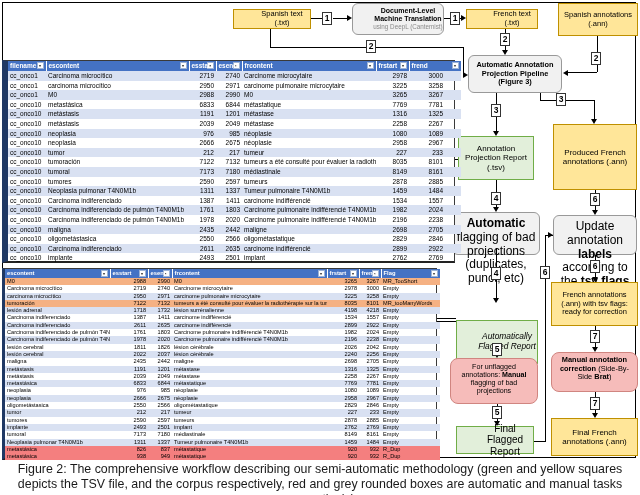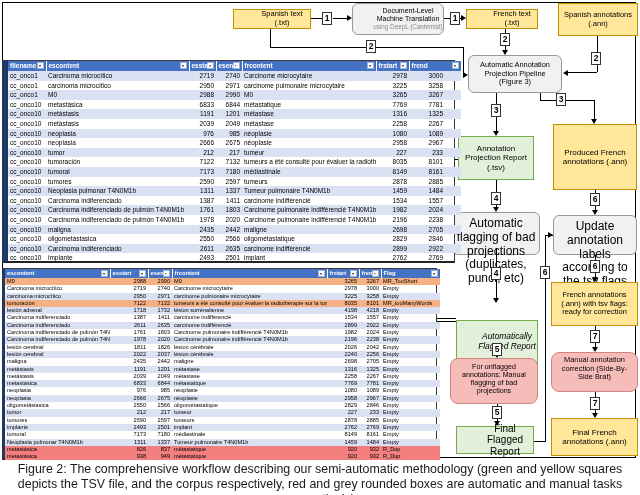--- a/index.html
+++ b/index.html
@@ -7,21 +7,21 @@
   #stage{position:absolute;left:0;top:0;width:640px;height:495px;}
   #fig-border{position:absolute;left:2px;top:2px;width:634px;height:456px;border:1.5px solid #000;box-sizing:border-box;}
 
   
   .fbox{position:absolute;box-sizing:border-box;text-align:center;display:flex;flex-direction:column;
         align-items:center;justify-content:center;line-height:1.15;padding-left:20px;}
   .ybox{background:var(--yellow-fill);border:1.5px solid var(--yellow-border);}
   .greenbox{background:var(--green-fill);border:1.5px solid var(--green-border);}
   .greybox{background:var(--grey-fill);border:1px solid var(--grey-border);border-radius:6px;}
   .redbox{background:var(--red-fill);border:1px solid var(--red-border);border-radius:8px;}
-  .bold{font-weight:normal;}
+  .bold{font-weight:bold;}
 
   
   .ln{position:absolute;background:#000;}
   .ar{position:absolute;width:0;height:0;}
   .ar-d{border-left:3px solid transparent;border-right:3px solid transparent;border-top:5px solid #000;}
   .ar-r{border-top:3px solid transparent;border-bottom:3px solid transparent;border-left:5px solid #000;}
   .ar-l{border-top:3px solid transparent;border-bottom:3px solid transparent;border-right:5px solid #000;}
   .badge{position:absolute;width:10px;height:13px;background:#fff;border:1px solid #333;box-sizing:border-box;
          font-size:8.5px;line-height:11px;text-align:center;font-weight:bold;z-index:5;}
 

